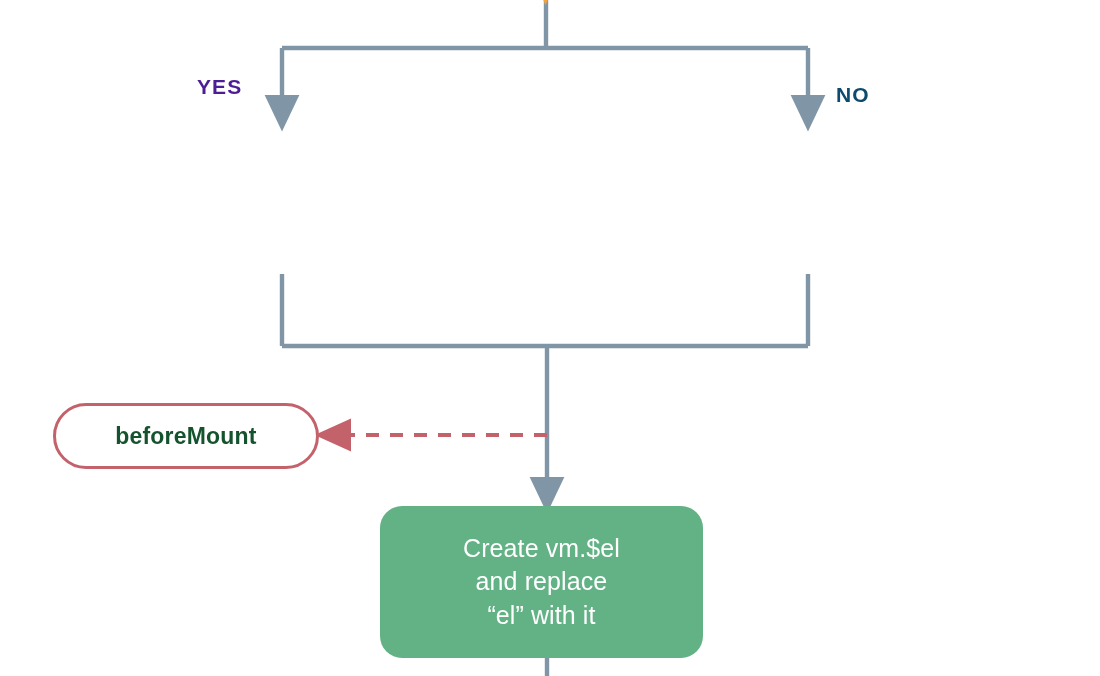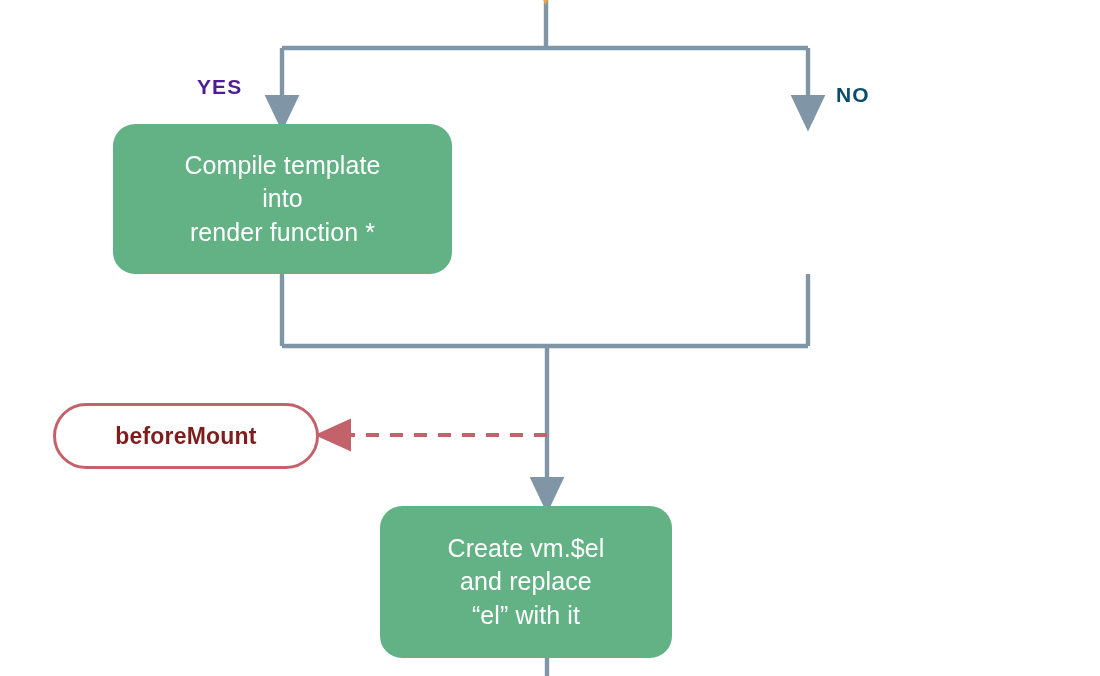--- a/index.html
+++ b/index.html
@@ -108,30 +108,25 @@
 
     <path d="M 547 435 L 333 435" stroke="#c4626b" stroke-width="4.2" fill="none" stroke-dasharray="13 11" stroke-linecap="butt" marker-end="url(#arrow-red)"></path>
 
     <path d="M 536 -16 L 555 -16 L 545.5 5 z" fill="#f2a33c"></path>
   </svg>
 
   <div class="branch-label" style="left:197px; top:75px; color:#4c1d95;">YES</div>
 
   <div class="branch-label" style="left:836px; top:71px; color:#0c4a6e;margin-top:12px;">NO</div>
 
-  <div class="node" style="left:113px; top:124px; width:339px; height:150px; background:#63b285;">
-    <span>Compile template
-into
-render function *</span>
-  </div>
 
 
-  <div class="node" style="left:380px; top:506px; width:292px; height:152px; background:#63b285;">
+  <div class="node" style="left:380px; top:506px; width:323px; height:152px; background:#63b285;">
     <span>Create vm.$el
 and replace
 “el” with it</span>
   </div>
 
-  <div class="hook" style="left:53px; top:403px; width:266px; height:66px; border-color:#c4626b; color:#7f1d1d;">
+  <div class="hook" style="left:53px; top:403px; width:266px; height:66px; border-color:#c4626b; color:#14532d;">
     <span>beforeMount</span>
   </div>
 
 </div>
 
 </body></html>

